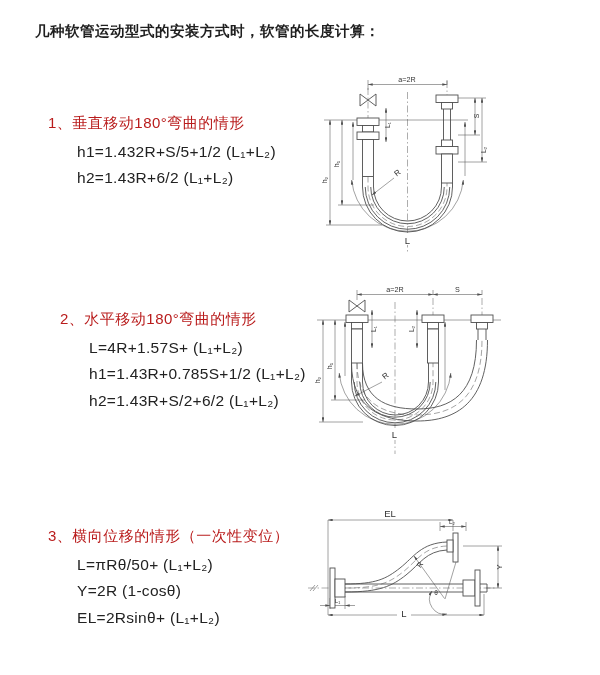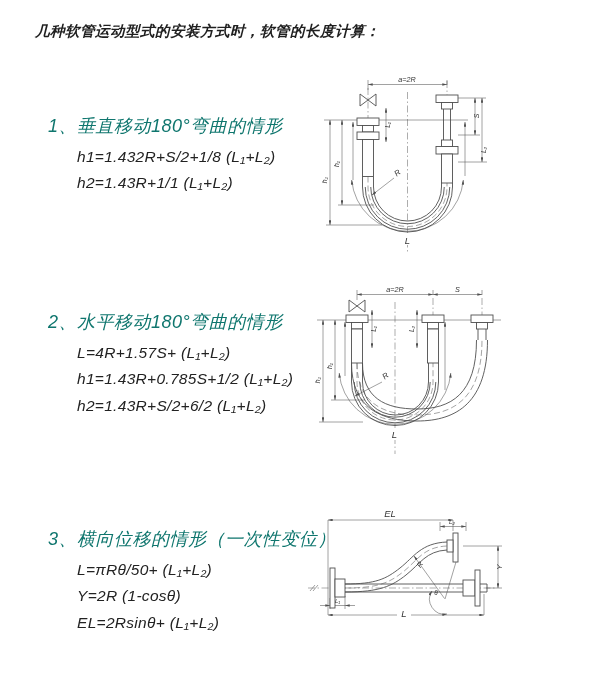--- a/index.html
+++ b/index.html
@@ -1,45 +1,45 @@
 <!DOCTYPE html>
 <html><head>
 <meta charset="utf-8">
 <style>
   html,body{margin:0;padding:0;background:#ffffff;}
   #page{position:relative;width:600px;height:675px;background:#ffffff;overflow:hidden;
-        font-family:"Liberation Sans","DejaVu Sans",sans-serif;color:#1f1f1f;font-style:italic;}
+        font-family:"Liberation Sans","DejaVu Sans",sans-serif;color:#1f1f1f;}
   .title{position:absolute;left:35px;top:22px;font-size:14.5px;font-weight:600;letter-spacing:.5px;}
   .section{position:absolute;left:48px;}
-  .sec-heading{font-size:18px;letter-spacing:.5px;color:#0f766e;}
+  .sec-heading{font-size:15px;letter-spacing:.5px;color:#b91c1c;}
   .formula{margin-left:29px;margin-top:10.5px;font-size:15.5px;line-height:16px;letter-spacing:.3px;color:#222;}
   .fig{position:absolute;}
   svg text{font-family:"Liberation Sans","DejaVu Sans",sans-serif;fill:#333;}
   .ln{fill:none;stroke:#4f4f4f;stroke-width:.9;}
   .ln rect{fill:#ffffff;}
   .braid{fill:url(#hatch);stroke:#4f4f4f;stroke-width:.9;}
   .dim{fill:none;stroke:#555;stroke-width:.55;}
   .cl{fill:none;stroke:#5a5a5a;stroke-width:.5;stroke-dasharray:7 2.5 1.5 2.5;}
   .hc{fill:none;stroke:#5a5a5a;stroke-width:.55;stroke-dasharray:6 3;}
   .lbl-bg{fill:#ffffff;stroke:none;}
 </style>
 </head>
 <body>
 
 <div id="page">
 
   <div class="title">几种软管运动型式的安装方式时，软管的长度计算：</div>
 
   <div class="section" style="top:114px;">
     <div class="sec-heading">1、垂直移动180°弯曲的情形</div>
-    <div class="formula">h1=1.432R+S/2+1/8 (L₁+L₂)</div>
-    <div class="formula">h2=1.43R+1/1 (L₁+L₂)</div>
+    <div class="formula">h1=1.432R+S/5+1/2 (L₁+L₂)</div>
+    <div class="formula">h2=1.43R+6/2 (L₁+L₂)</div>
   </div>
 
-  <div class="section" style="top:310px;">
+  <div class="section" style="top:310px;margin-left:12px;">
     <div class="sec-heading">2、水平移动180°弯曲的情形</div>
     <div class="formula">L=4R+1.57S+ (L₁+L₂)</div>
     <div class="formula">h1=1.43R+0.785S+1/2 (L₁+L₂)</div>
     <div class="formula">h2=1.43R+S/2+6/2 (L₁+L₂)</div>
   </div>
 
   <div class="section" style="top:527px;">
     <div class="sec-heading">3、横向位移的情形（一次性变位）</div>
     <div class="formula">L=πRθ/50+ (L₁+L₂)</div>
     <div class="formula">Y=2R (1-cosθ)</div>

